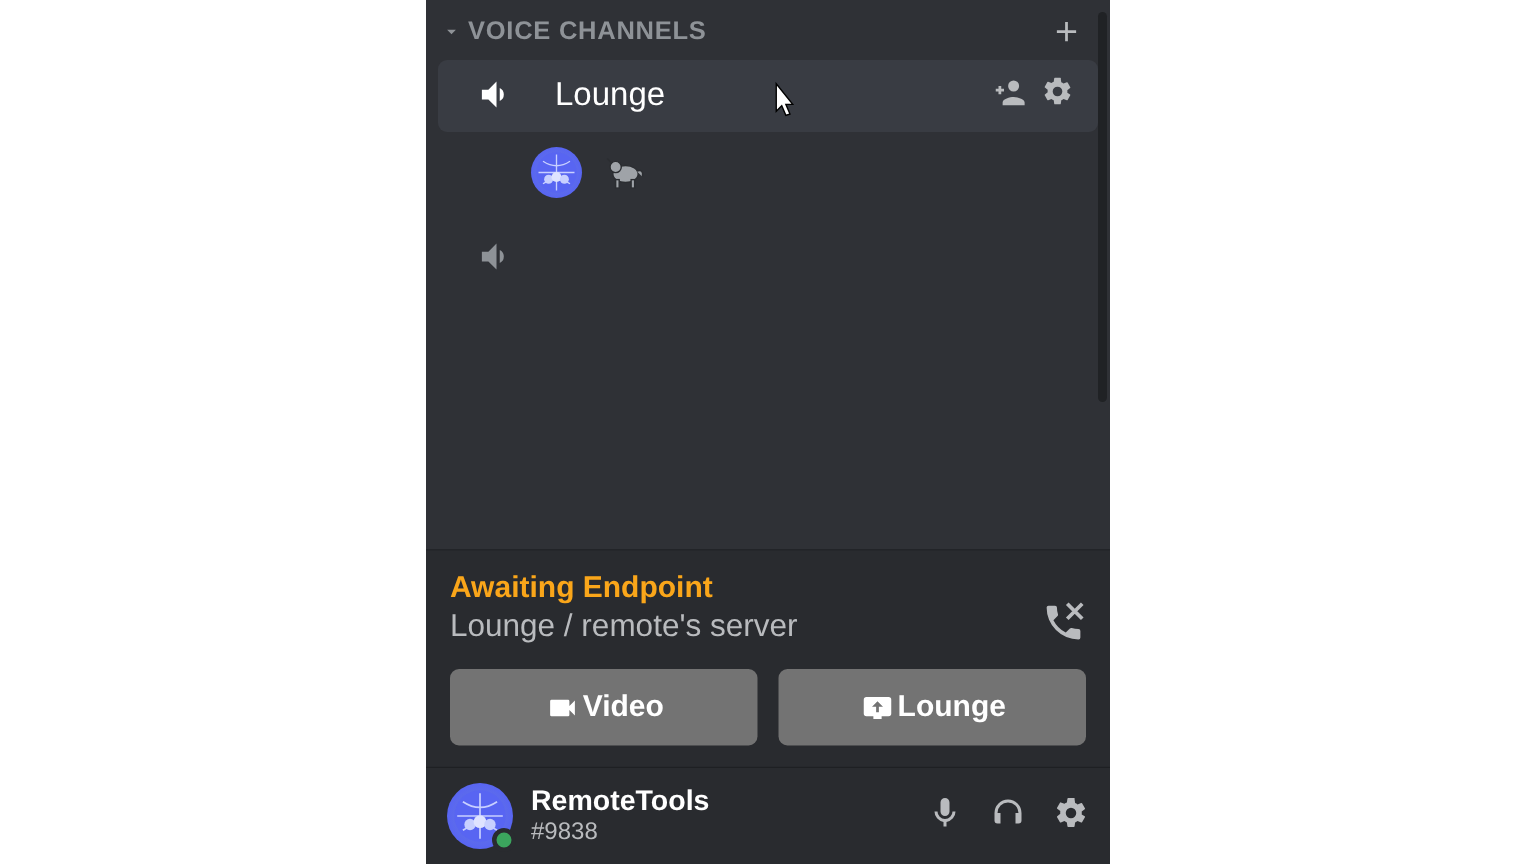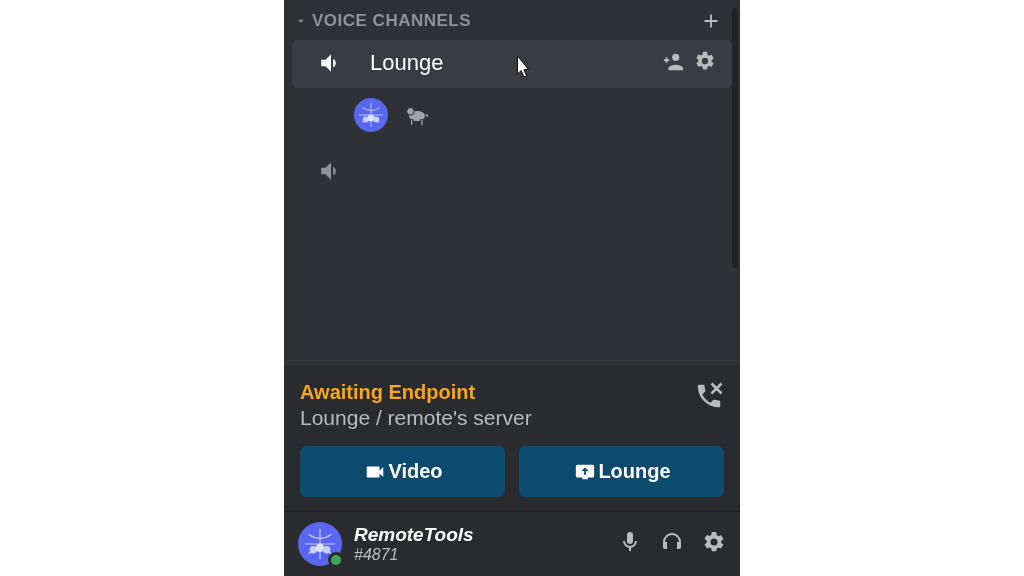--- a/index.html
+++ b/index.html
@@ -86,21 +86,21 @@
   .dog {
     width:30px; height:28px;
   }
   .voice-status {
     margin-top: 6px;
     background: #292b2f;
     padding: 14px 16px 14px 16px;
     border-top:1px solid #222428;
     position:relative;
   }
-  .vs-top { display:flex; align-items:flex-start; }
+  .vs-top { display:flex; align-items:flex-end; }
   .vs-text { flex:1; }
   .awaiting {
     color: #faa61a;
     font-weight:700;
     font-size:20px;
   }
   .location {
     color:#b9bbbe;
     font-size:21px;
     margin-top:2px;
@@ -110,21 +110,21 @@
     width:30px; height:30px;
     cursor:pointer;
   }
   .btn-row {
     display:flex;
     gap:14px;
     margin-top:16px;
   }
   .action-btn {
     flex:1;
-    background:#0c4a6e;
+    background:#737373;
     border:none;
     border-radius:6px;
     color:#fff;
     font-size:20px;
     font-weight:600;
     padding:14px 0;
     display:flex;
     align-items:center;
     justify-content:center;
     cursor:pointer;
@@ -143,21 +143,21 @@
     background: radial-gradient(circle at 50% 50%, #6b7ed6 0%, #5865f2 70%);
     position:relative;
     display:flex; align-items:center; justify-content:center;
   }
   .user-avatar svg { width:38px; height:38px; }
   .status-dot {
     position:absolute; right:-2px; bottom:-2px;
     width:16px; height:16px; border-radius:50%;
     background:#3ba55d; border:3px solid #292b2f;
   }
-  .user-meta { flex:1; display:flex; flex-direction:column; line-height:1.15;font-style:italic; }
+  .user-meta { flex:1; display:flex; flex-direction:column; line-height:1.15; }
   .username { color:#fff; font-weight:700; font-size:19px; }
   .tag { color:#b9bbbe; font-size:16px; }
   .user-icons { display:flex; gap:18px; color:#b9bbbe; }
   .user-icons svg { width:24px; height:24px; cursor:pointer; }
   .spacer { flex:1; }
 </style>
 </head>
 <body>
 
 <div class="panel">
@@ -274,21 +274,21 @@
           <circle cx="20" cy="20" r="18" fill="#5865f2"></circle>
           <path d="M4 20 h32 M20 4 v32 M8 10 q12 8 24 0 M8 30 q12 -8 24 0" stroke="#c8d0ff" stroke-width="1.2" fill="none"></path>
           <circle cx="13" cy="26" r="4" fill="#c8d0ff"></circle>
           <circle cx="20" cy="24" r="4.5" fill="#dfe3ff"></circle>
           <circle cx="27" cy="26" r="4" fill="#c8d0ff"></circle>
         </svg>
       <span class="status-dot"></span>
     </div>
     <div class="user-meta">
       <span class="username">RemoteTools</span>
-      <span class="tag">#4871</span>
+      <span class="tag">#9838</span>
     </div>
     <div class="user-icons">
       <span>
         <svg viewBox="0 0 24 24" fill="currentColor">
             <path d="M12 14a3 3 0 0 0 3-3V5a3 3 0 0 0-6 0v6a3 3 0 0 0 3 3zm5-3a5 5 0 0 1-10 0H5a7 7 0 0 0 6 6.92V21h2v-3.08A7 7 0 0 0 19 11z"></path>
           </svg>
       </span>
       <span>
         <svg viewBox="0 0 24 24" fill="currentColor">
             <path d="M12 3a9 9 0 0 0-9 9v5a2 2 0 0 0 2 2h2v-7H5v0a7 7 0 0 1 14 0v0h-2v7h2a2 2 0 0 0 2-2v-5a9 9 0 0 0-9-9z"></path>

